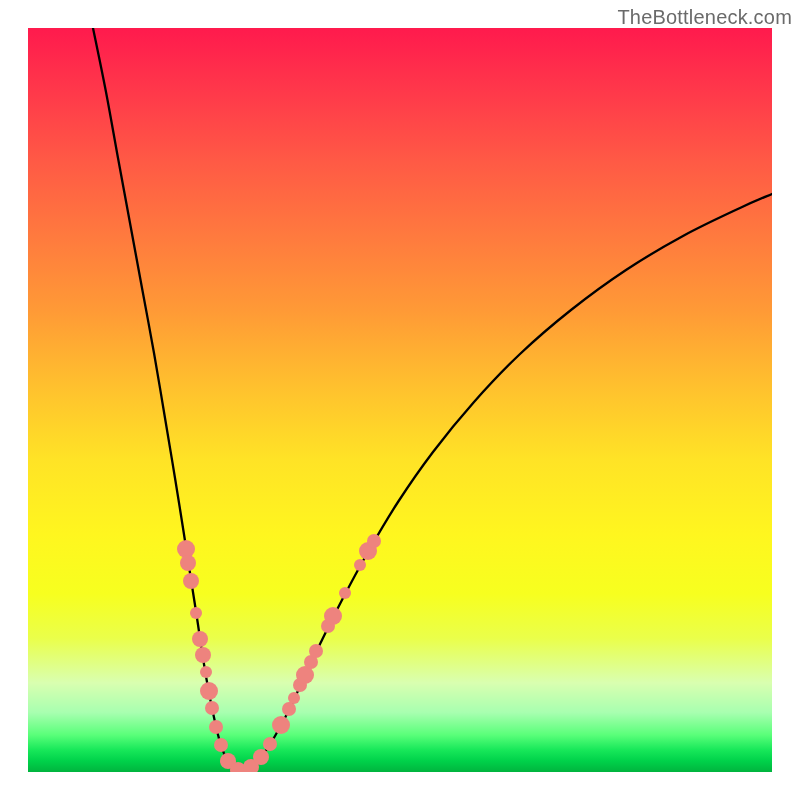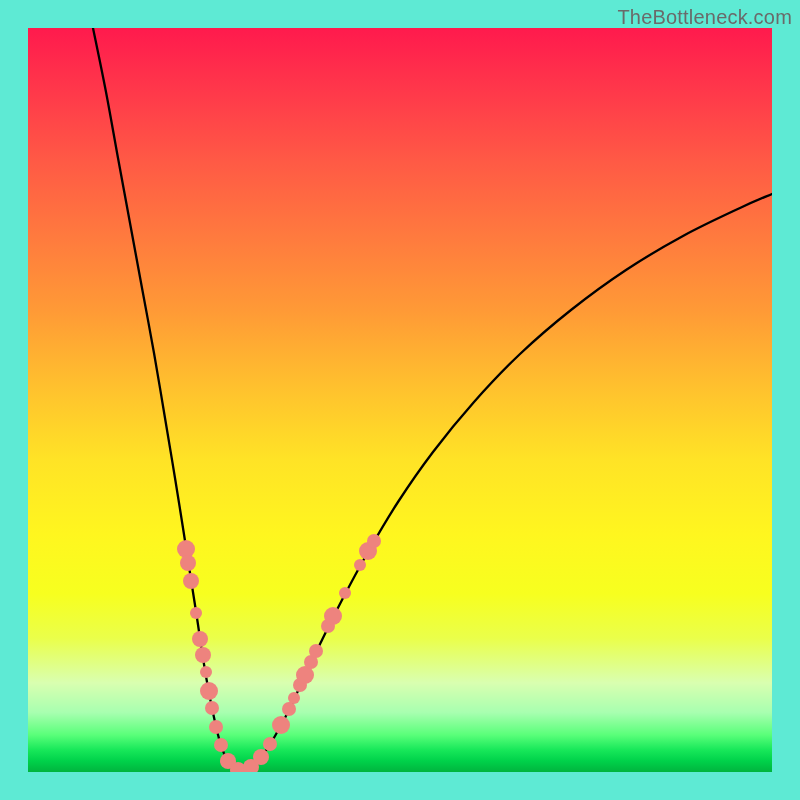--- a/index.html
+++ b/index.html
@@ -7,21 +7,21 @@
     padding: 0;
     width: 800px;
     height: 800px;
     overflow: hidden;
     background: #000;
     font-family: Arial, Helvetica, sans-serif;
   }
   .frame {
     position: absolute;
     inset: 0;
-    background: #5eead4;
+    background: #ffffff;
   }
   .plot-area {
     position: absolute;
     left: 28px;
     top: 28px;
     width: 744px;
     height: 744px;
     overflow: hidden;
   }
   .gradient-bg {

